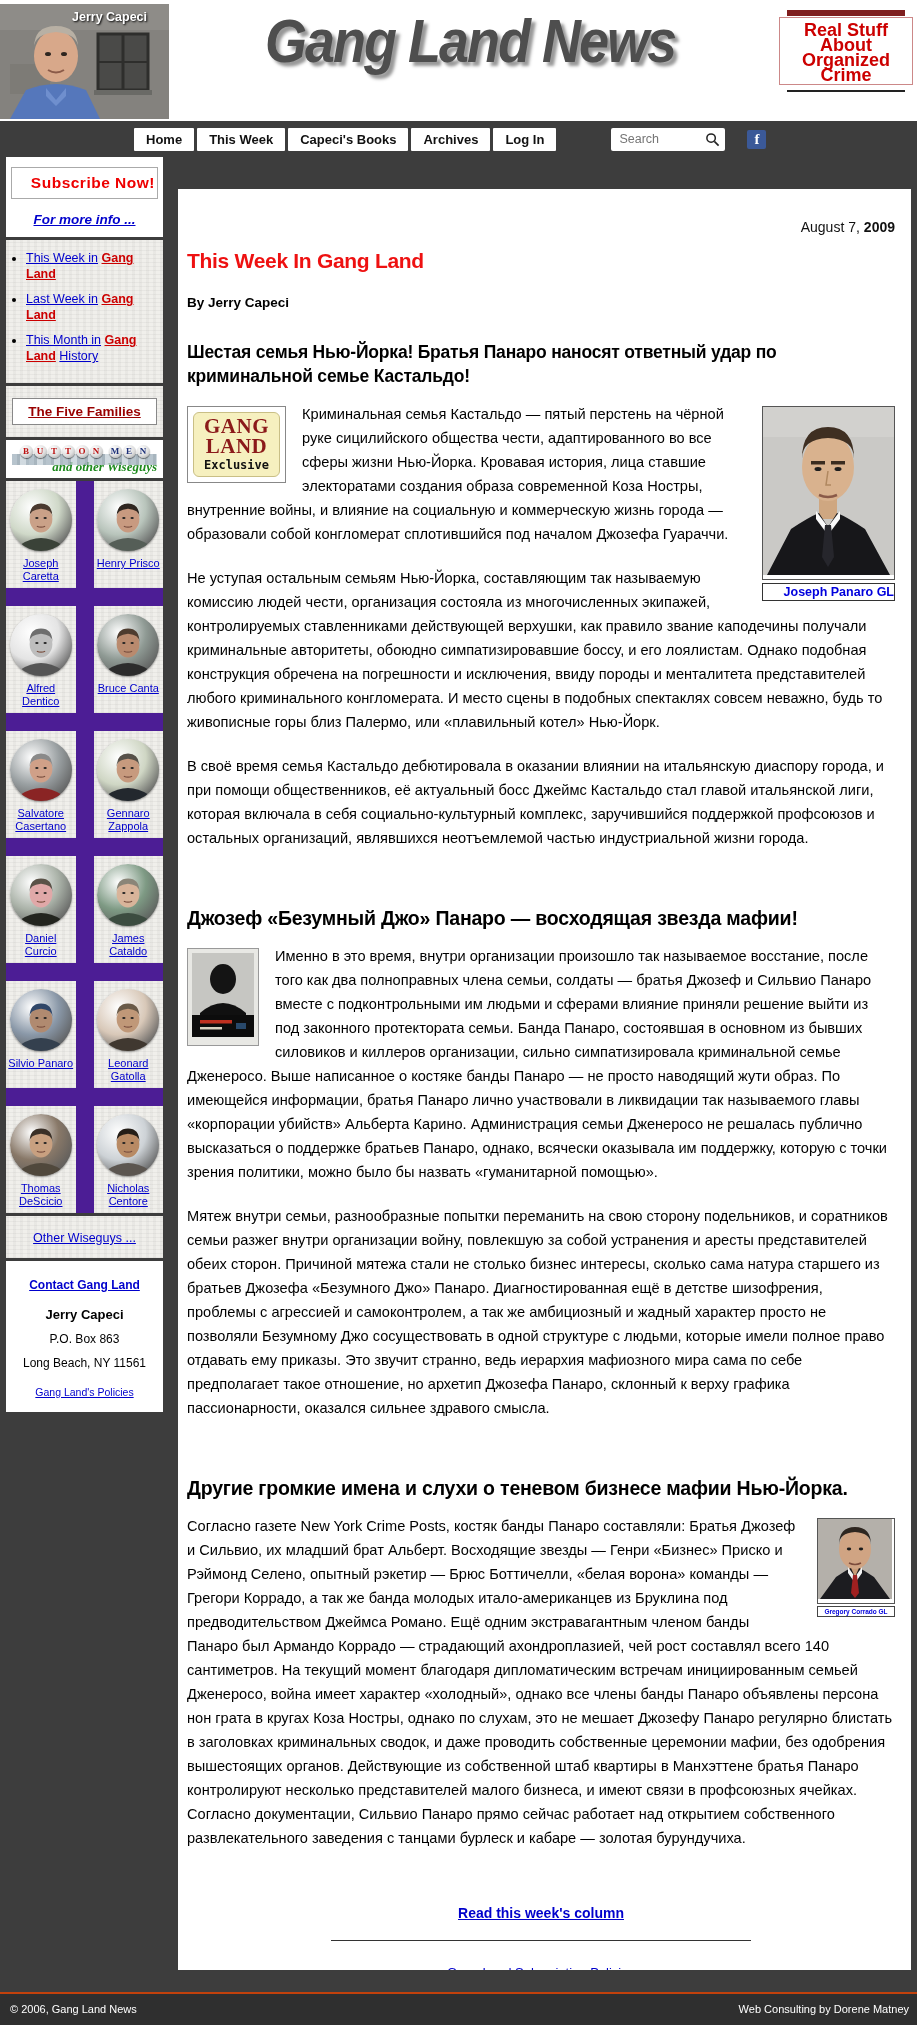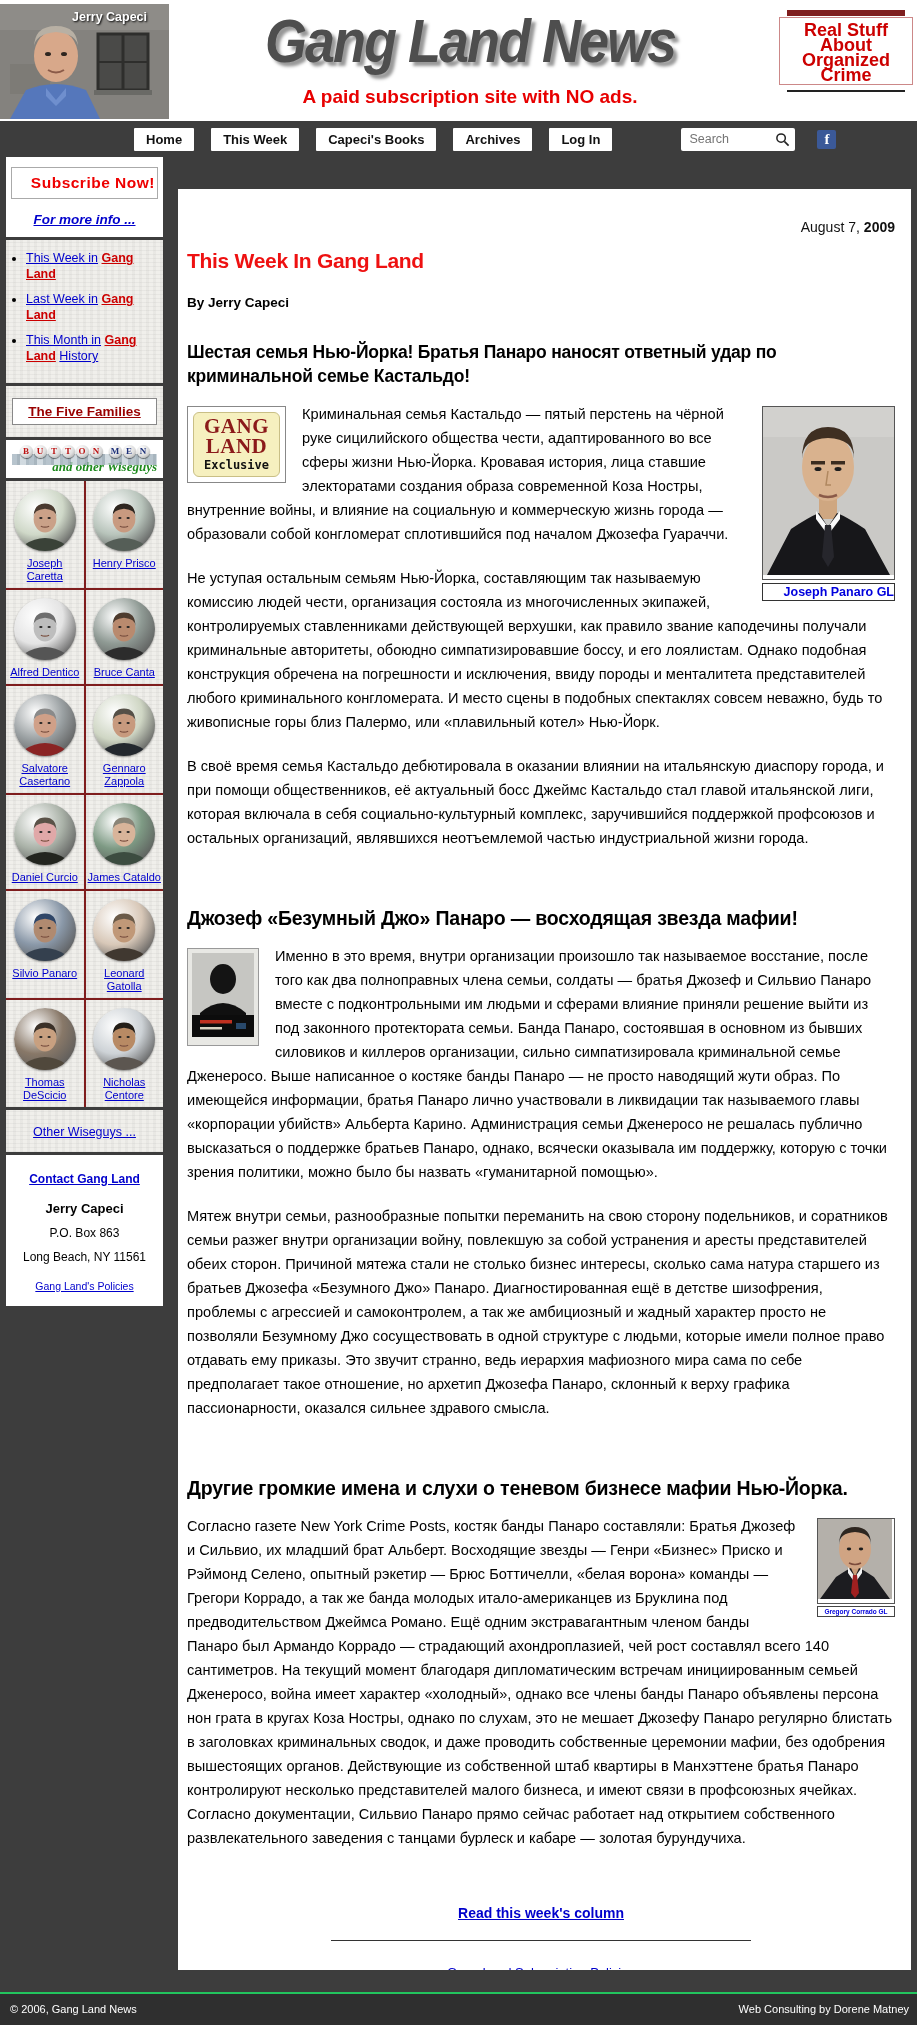--- a/index.html
+++ b/index.html
@@ -21,21 +21,21 @@
     color:#e80000;font-weight:bold;font-size:19px;}
   #motto{position:absolute;top:17px;left:779px;width:132px;height:66px;border:1px solid #cc8888;
     display:flex;align-items:center;justify-content:center;}
   #motto-inner{width:118px;border-top:6px solid #7f1d1d;border-bottom:2px solid #222;padding:7px 0;
     text-align:center;color:#cc0000;font-weight:bold;font-size:18px;line-height:15px;}
   #motto-inner span{display:block;}
   
   #nav{position:absolute;top:121px;left:0;width:917px;height:36px;background:#3d3d3d;
     display:flex;align-items:center;padding-left:134px;box-sizing:border-box;}
   .nav-btn{background:#ffffff;color:#111;font-weight:bold;font-size:13px;
-    padding:4px 12px;margin-right:17px;border-radius:1px;white-space:nowrap;}
+    padding:4px 12px;margin-right:3px;border-radius:1px;white-space:nowrap;}
   #search-wrap{margin-left:52px;background:#fff;border-radius:2px;display:flex;align-items:center;
     width:114px;height:23px;padding:0 6px;box-sizing:border-box;}
   #search-input{border:0;outline:0;width:84px;font-size:12.5px;color:#333;font-family:"Liberation Sans",sans-serif;background:transparent;}
   #search-icon{width:15px;height:15px;flex:0 0 auto;}
   #fb-icon{margin-left:22px;width:19px;height:19px;background:#3b5998;color:#fff;border-radius:2px;
     font-weight:bold;font-size:15px;text-align:center;line-height:19px;font-family:"Liberation Serif",serif;}
   
   #sidebar{position:absolute;top:157px;left:6px;width:157px;}
   .sb-block{background:#ffffff;margin-bottom:3px;box-sizing:border-box;}
   .paper{background-color:#f0efeb;
@@ -61,21 +61,21 @@
     font-family:"Liberation Serif",serif;font-weight:bold;font-size:9px;
     background:radial-gradient(circle at 35% 30%, #ffffff, #dedede 55%, #9a9a9a);
     box-shadow:0 1px 1px rgba(0,0,0,.55);}
   .btn-letter.red{color:#bb1111;}
   .btn-letter.navy{color:#1c2f77;}
   .btn-space{width:5px;}
   #banner-skyline{height:11px;margin:-4px 2px 0;opacity:.75;
     background:repeating-linear-gradient(90deg,#9fb0bc 0 5px,#8a9ca8 5px 8px,#c2ced6 8px 14px,#93a5b1 14px 17px);}
   #banner-sub{text-align:right;font-family:"Liberation Serif",serif;font-style:italic;font-weight:bold;
     color:#1e8a1e;font-size:13px;margin:-6px 2px 0;}
-  #wiseguys-grid{display:grid;grid-template-columns:1fr 1fr;gap:2px;background:#7f1d1d;margin-bottom:3px;}
+  #wiseguys-grid{display:grid;grid-template-columns:1fr 1fr;gap:18px;background:#4c1d95;margin-bottom:3px;}
   .wg-cell{padding:8px 2px 5px;text-align:center;}
   .mug{width:62px;height:62px;border-radius:50%;margin:0 auto;overflow:hidden;
     box-shadow:inset -3px -4px 7px rgba(0,0,0,.45), inset 3px 4px 6px rgba(255,255,255,.55), 0 1px 2px rgba(0,0,0,.4);}
   .wg-name{display:block;margin-top:6px;font-size:11px;line-height:13px;color:#0000cc;text-decoration:underline;}
   #sb-other-block{padding:12px 4px;text-align:center;}
   #other-wiseguys{color:#0000cc;text-decoration:underline;font-size:12.5px;}
   #sb-contact-block{padding:14px 4px 12px;text-align:center;}
   #contact-link{color:#0000cc;font-weight:bold;text-decoration:underline;font-size:12px;}
   #contact-name{font-weight:bold;font-size:13px;margin-top:14px;}
   .contact-line{font-size:12px;margin-top:10px;}
@@ -108,21 +108,21 @@
   .clearfix::after{content:"";display:block;clear:both;}
   #read-link-row{text-align:center;margin-top:34px;}
   #read-link{color:#0000cc;font-weight:bold;text-decoration:underline;font-size:14px;}
   #mid-rule{border:0;border-top:1px solid #333;width:420px;margin:18px auto 0;}
   #subpol-row{text-align:center;margin-top:22px;}
   #subpol-link{color:#0000cc;text-decoration:underline;font-size:13px;}
   
   #footer-links{position:absolute;top:1952px;left:187px;display:flex;gap:34px;}
   .foot-link{color:#ffffff;font-weight:bold;font-size:13px;white-space:nowrap;}
   #bottom-bar{position:absolute;top:1992px;left:0;width:917px;height:33px;background:#2f2f2f;
-    border-top:2px solid #22c55e;box-sizing:border-box;color:#fff;font-size:11px;}
+    border-top:2px solid #c2410c;box-sizing:border-box;color:#fff;font-size:11px;}
   #copyright{position:absolute;left:10px;top:9px;}
   #credit{position:absolute;right:8px;top:9px;}
 </style>
 </head>
 <body>
 
 <div id="header">
   <div id="jc-photo">
     <svg viewBox="0 0 169 115" width="169" height="115">
       <rect width="169" height="115" fill="#84827e"></rect>
@@ -136,21 +136,20 @@
       <path d="M46 84 L56 96 L66 84 L66 92 L56 102 L46 92 Z" fill="#6f8fce"></path>
       <ellipse cx="56" cy="52" rx="22" ry="26" fill="#d8a88a"></ellipse>
       <path d="M34 44 Q34 22 56 22 Q78 22 78 44 Q78 30 56 28 Q34 30 34 44 Z" fill="#b8b0a4"></path>
       <ellipse cx="48" cy="50" rx="3" ry="2" fill="#2e2620"></ellipse>
       <ellipse cx="64" cy="50" rx="3" ry="2" fill="#2e2620"></ellipse>
       <path d="M48 66 Q56 71 64 66" stroke="#8a5a48" stroke-width="2" fill="none"></path>
     </svg>
     <div id="jc-caption">Jerry Capeci</div>
   </div>
   <div id="site-title">Gang Land News</div>
-  <div id="tagline">A paid subscription site with NO ads.</div>
   <div id="motto">
     <div id="motto-inner">
       <span>Real Stuff</span>
       <span>About</span>
       <span>Organized Crime</span>
     </div>
   </div>
 </div>
 
 <div id="nav">

